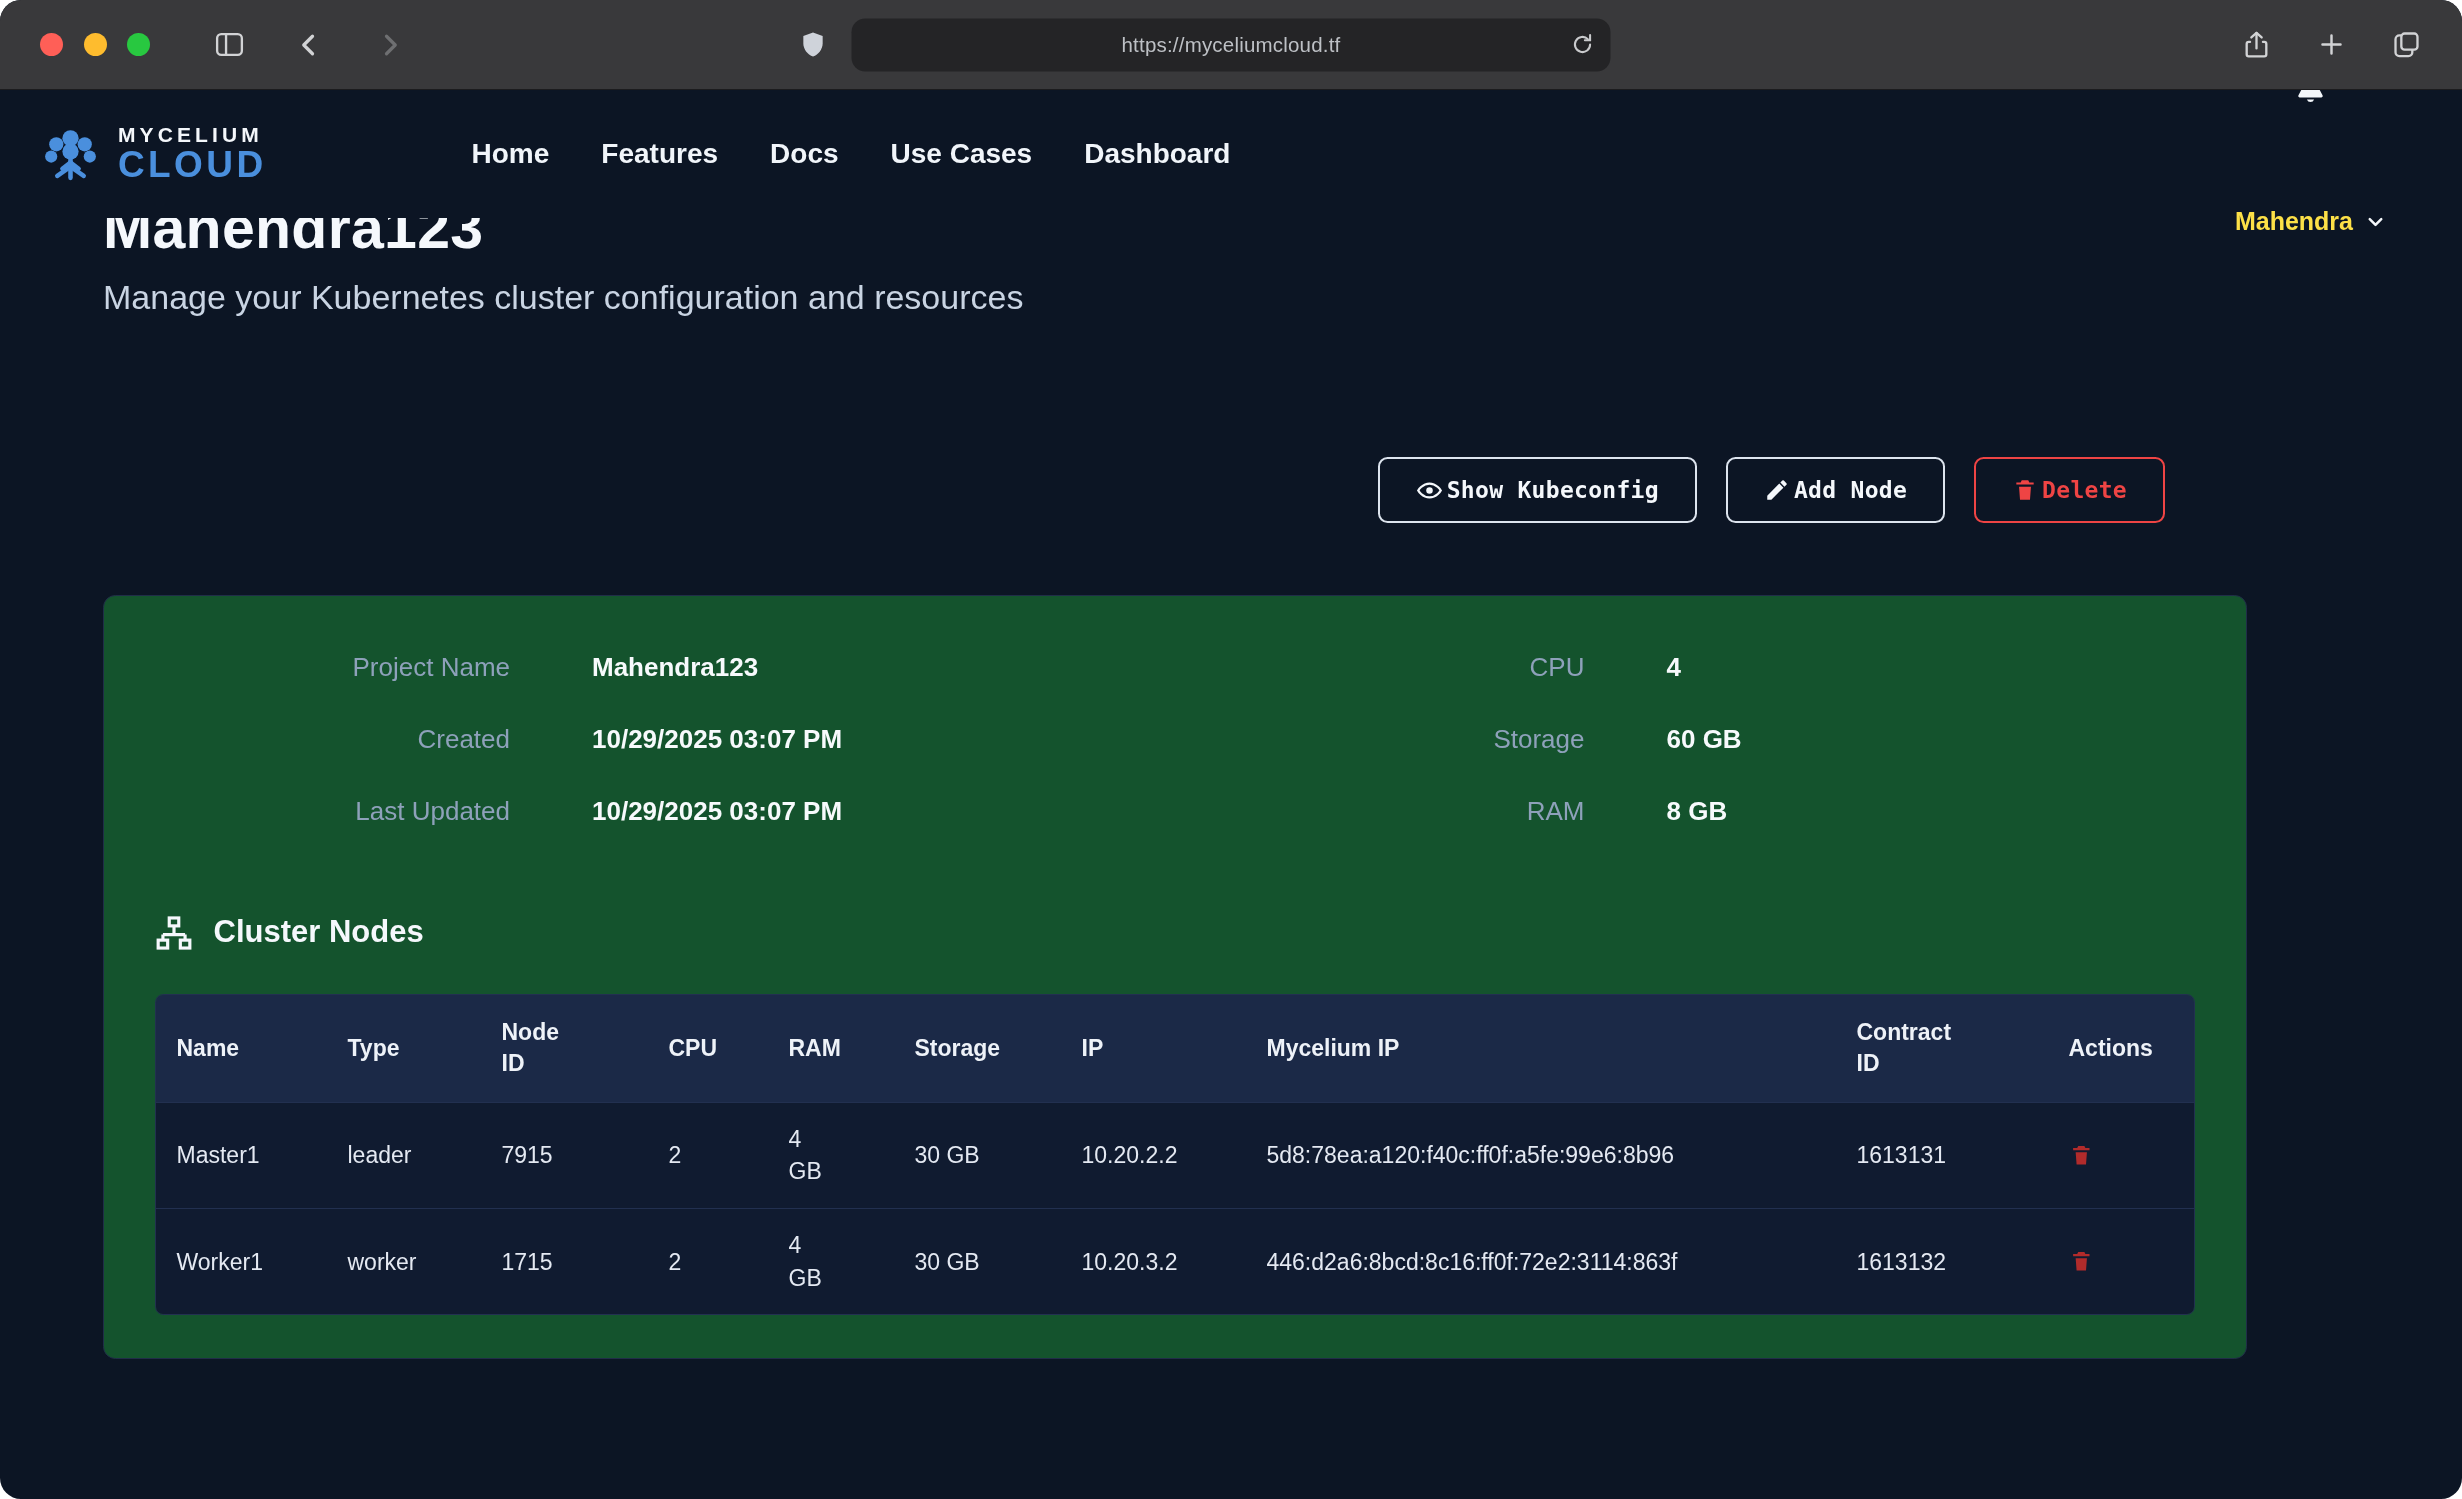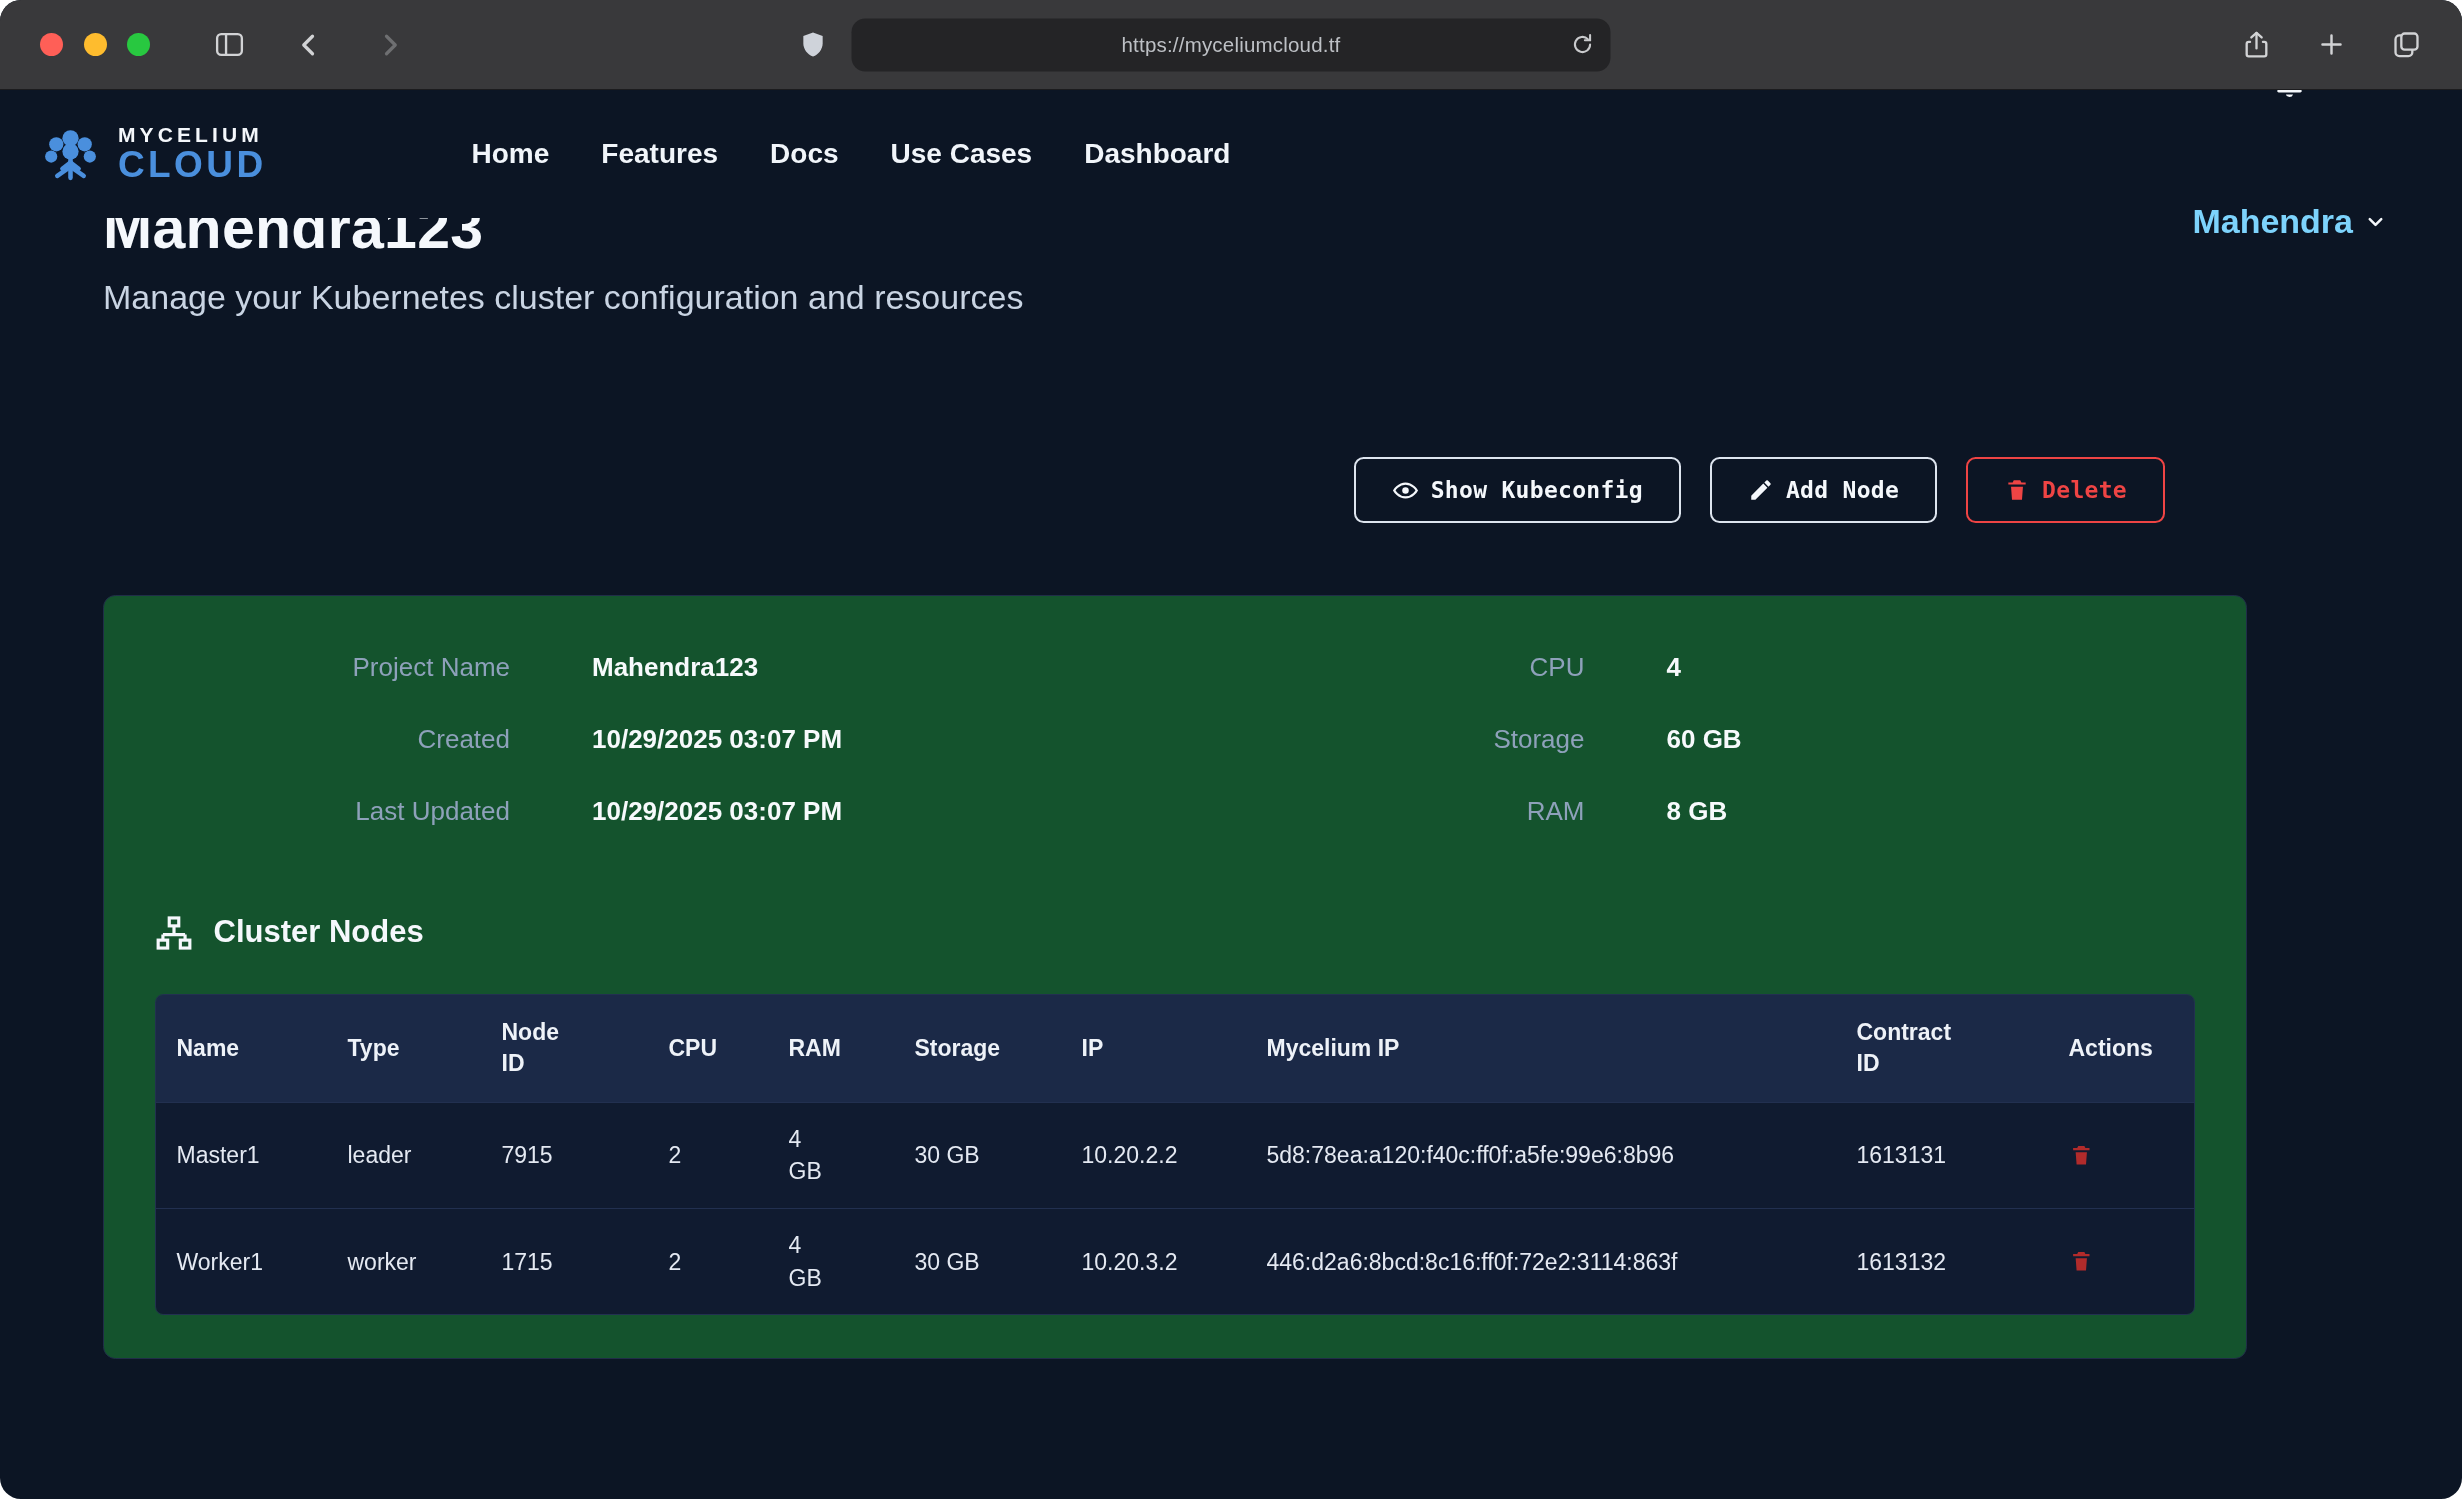--- a/index.html
+++ b/index.html
@@ -75,38 +75,38 @@
   .badge {
     position:absolute; top:-23px; right:-23px;
     min-width:40px; height:37px; padding:0 9.6px;
     background:var(--danger,#ef4444); color:#fff;
     border-radius:19px; font-size:20px; font-weight:700;
     display:flex; align-items:center; justify-content:center;
   }
   .user-menu {
     background:none; border:none; cursor:pointer;
     display:flex; align-items:center; gap:11px;
-    font-family:inherit; font-size:34px; font-weight:700; color:#7dd3fc;margin-top:16px;
+    font-family:inherit; font-size:25px; font-weight:700; color:#fde047;margin-top:16px;
   }
 
   
   main { position:relative; z-index:1; padding:0 215px 0 103px; }
   .page-title {
     margin-top:-20.5px;
     font-size:59px; font-weight:700; color:#f5f8fc; letter-spacing:0.3px;
     line-height:1.05;
   }
   .page-subtitle { margin-top:19px; font-size:34px; color:#c9d4e3; }
 
   .actions {
     margin:140px 82px 0 0;
     display:flex; justify-content:flex-end; gap:29px;
   }
   .btn {
-    display:inline-flex; align-items:center; gap:12px;
+    display:inline-flex; align-items:center; gap:4px;
     height:66px; padding:0 36px; border-radius:9.6px;
     background:transparent; cursor:pointer;
     border:2.1px solid #dde4ee;
     font-family:"DejaVu Sans Mono",monospace;
     font-size:23px; font-weight:700; color:#f5f8fc; letter-spacing:0.3px;
   }
   .btn-delete { border-color:var(--danger,#ef4444); color:var(--danger,#ef4444); }
 
   
   .card {

